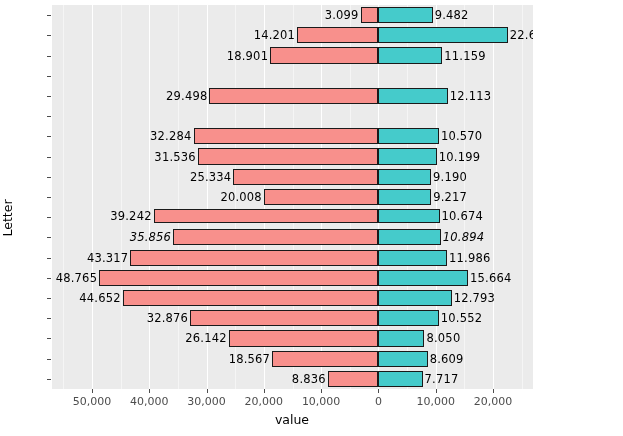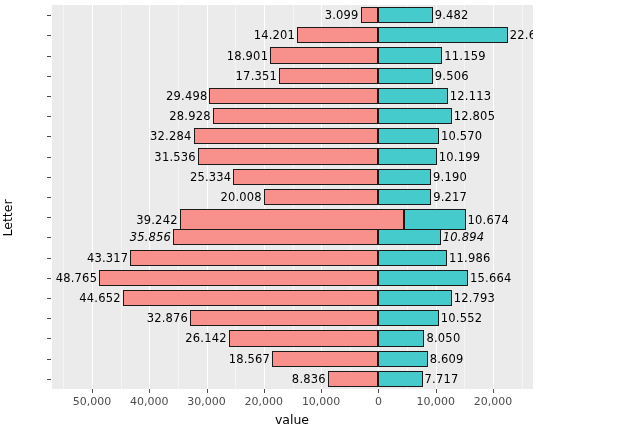--- a/index.html
+++ b/index.html
@@ -114,38 +114,26 @@
         <div class="bar-label left" style="right: 237.925px;">14.201</div>
         <div class="bar" style="left: 326.393px; width: 129.412px; background: rgb(69, 203, 203);"></div>
         <div class="bar-label" style="left: 457.805px;">22.600</div>
       </div>
       <div class="row" style="top: 42.4421px; height: 16.1684px;">
         <div class="bar" style="left: 218.162px; width: 108.231px; background: rgb(248, 144, 140);"></div>
         <div class="bar-label left" style="right: 264.838px;">18.901</div>
         <div class="bar" style="left: 326.393px; width: 63.8986px; background: rgb(69, 203, 203);"></div>
         <div class="bar-label" style="left: 392.291px;">11.159</div>
       </div>
-      <div class="row" style="top: 62.6526px; height: 16.1684px;">
-        <div class="bar" style="left: 227.038px; width: 99.3551px; background: rgb(248, 144, 140);"></div>
-        <div class="bar-label left" style="right: 255.962px;">17.351</div>
-        <div class="bar" style="left: 326.393px; width: 54.4332px; background: rgb(69, 203, 203);"></div>
-        <div class="bar-label" style="left: 382.826px;">9.506</div>
-      </div>
       <div class="row" style="top: 82.8632px; height: 16.1684px;">
         <div class="bar" style="left: 157.482px; width: 168.911px; background: rgb(248, 144, 140);"></div>
         <div class="bar-label left" style="right: 325.518px;">29.498</div>
         <div class="bar" style="left: 326.393px; width: 69.3613px; background: rgb(69, 203, 203);"></div>
         <div class="bar-label" style="left: 397.754px;">12.113</div>
       </div>
-      <div class="row" style="top: 103.074px; height: 16.1684px;">
-        <div class="bar" style="left: 160.746px; width: 165.647px; background: rgb(248, 144, 140);"></div>
-        <div class="bar-label left" style="right: 322.254px;">28.928</div>
-        <div class="bar" style="left: 326.393px; width: 73.3239px; background: rgb(69, 203, 203);"></div>
-        <div class="bar-label" style="left: 401.717px;">12.805</div>
-      </div>
       <div class="row" style="top: 123.284px; height: 16.1684px;">
         <div class="bar" style="left: 141.529px; width: 184.864px; background: rgb(248, 144, 140);"></div>
         <div class="bar-label left" style="right: 341.471px;">32.284</div>
         <div class="bar" style="left: 326.393px; width: 60.5258px; background: rgb(69, 203, 203);"></div>
         <div class="bar-label" style="left: 388.919px;">10.570</div>
       </div>
       <div class="row" style="top: 143.495px; height: 16.1684px;">
         <div class="bar" style="left: 145.812px; width: 180.581px; background: rgb(248, 144, 140);"></div>
         <div class="bar-label left" style="right: 337.188px;">31.536</div>
         <div class="bar" style="left: 326.393px; width: 58.4014px; background: rgb(69, 203, 203);"></div>
@@ -156,21 +144,21 @@
         <div class="bar-label left" style="right: 301.674px;">25.334</div>
         <div class="bar" style="left: 326.393px; width: 52.6237px; background: rgb(69, 203, 203);"></div>
         <div class="bar-label" style="left: 381.017px;">9.190</div>
       </div>
       <div class="row" style="top: 183.916px; height: 16.1684px;">
         <div class="bar" style="left: 211.823px; width: 114.57px; background: rgb(248, 144, 140);"></div>
         <div class="bar-label left" style="right: 271.177px;">20.008</div>
         <div class="bar" style="left: 326.393px; width: 52.7783px; background: rgb(69, 203, 203);"></div>
         <div class="bar-label" style="left: 381.171px;">9.217</div>
       </div>
-      <div class="row" style="top: 204.126px; height: 21px; margin-left: 26px;">
+      <div class="row" style="top: 204.126px; height: 14px;">
         <div class="bar" style="left: 101.686px; width: 224.707px; background: rgb(248, 144, 140);"></div>
         <div class="bar-label left" style="right: 381.314px;">39.242</div>
         <div class="bar" style="left: 326.393px; width: 61.1214px; background: rgb(69, 203, 203);"></div>
         <div class="bar-label" style="left: 389.514px;">10.674</div>
       </div>
       <div class="row" style="top: 224.337px; height: 16.1684px; font-style: italic;">
         <div class="bar" style="left: 121.075px; width: 205.318px; background: rgb(248, 144, 140);"></div>
         <div class="bar-label left" style="right: 361.925px;">35.856</div>
         <div class="bar" style="left: 326.393px; width: 62.3811px; background: rgb(69, 203, 203);"></div>
         <div class="bar-label" style="left: 390.774px;">10.894</div>

